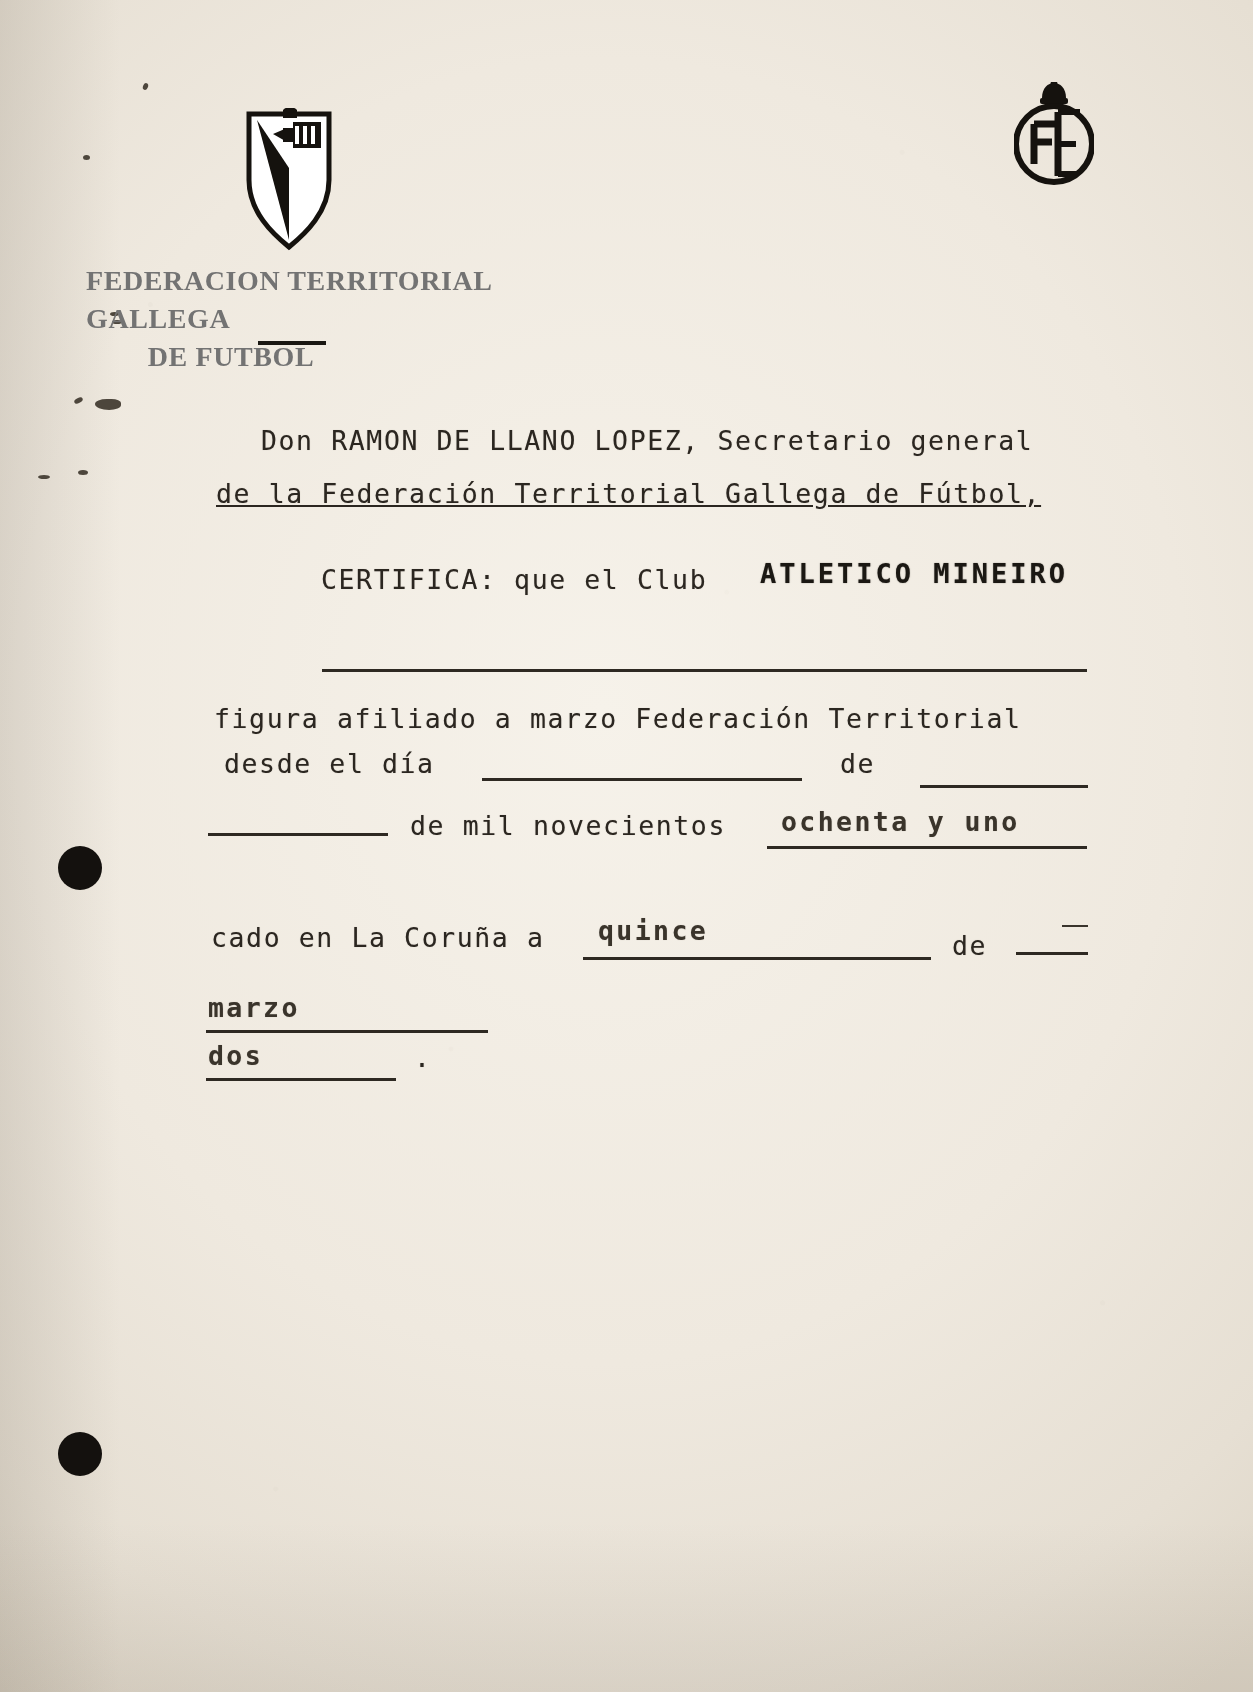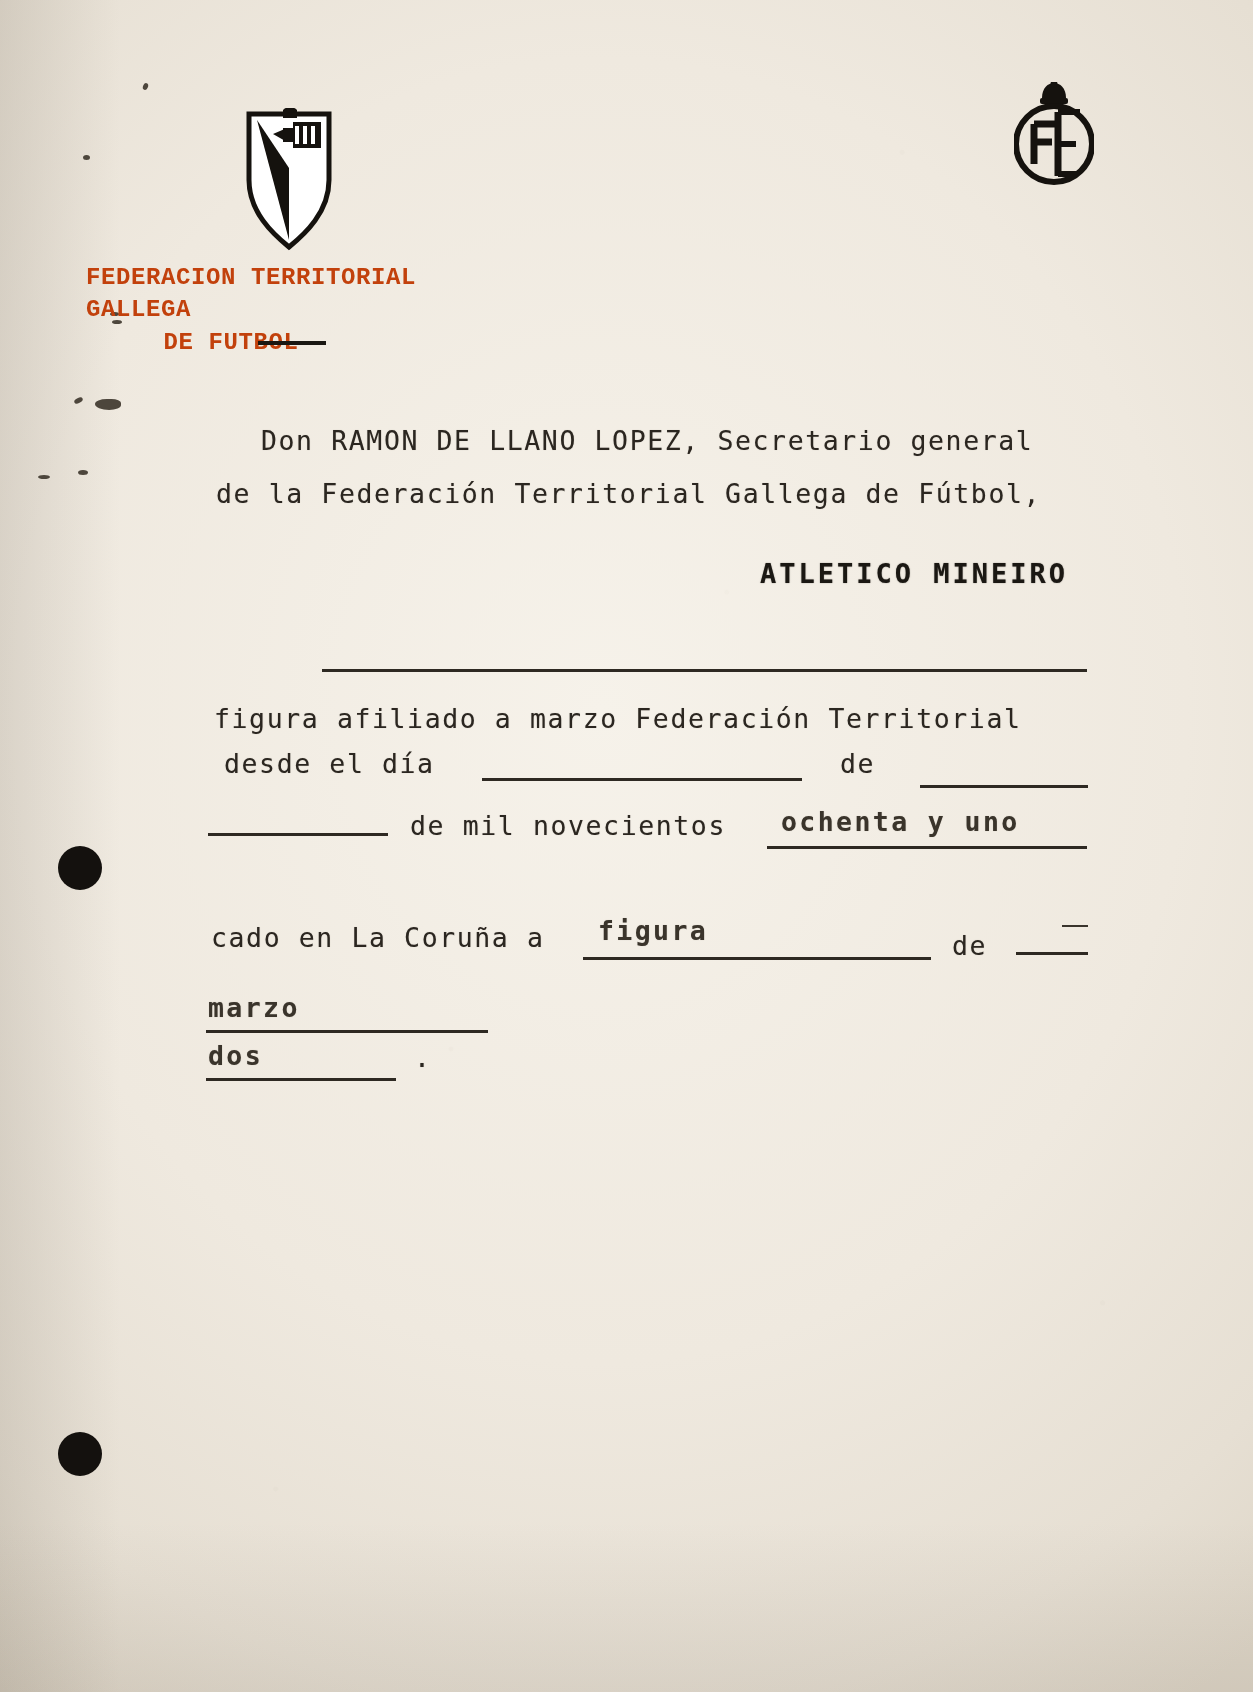--- a/index.html
+++ b/index.html
@@ -74,24 +74,24 @@
   .crest-right {
     position: absolute; left: 1014px; top: 82px; width: 80px; height: 104px;
   }
 
   
   .fed-title {
     position: absolute;
     left: 86px;
     top: 262px;
     width: 420px;
-    color: #c2410c;
-    font-family: Liberation Mono, monospace;
+    color: #737373;
+    font-family: Liberation Serif, serif;
     font-weight: bold;
-    font-size: 24px;
+    font-size: 28px;
     letter-spacing: .6px;
     line-height: 1.35;
   }
   .fed-title .line1 { text-align: left; }
   .fed-title .line2 { text-align: center; padding-right: 130px; }
   .fed-rule {
     position: absolute;
     left: 258px; top: 341px;
     width: 68px; height: 4px;
     background: #1a1712;
@@ -188,22 +188,23 @@
 
 <div class="fed-title">
   <div class="line1">FEDERACION TERRITORIAL GALLEGA</div>
   <div class="line2">DE FUTBOL</div>
 </div>
 <div class="fed-rule"></div>
 
 <div class="body-text">
 
   <div class="tl" style="left:261px; top:425px;">Don RAMON DE LLANO LOPEZ, Secretario general</div>
-  <div class="tl" style="left:216px; top:478px;">de la Federación Territorial Gallega de Fútbol,</div>
-
+  <div class="tl" style="left:216px; top:478px;text-decoration:underline;">de la Federación Territorial Gallega de Fútbol,</div>
+
+  <div class="tl" style="left:321px; top:564px;">CERTIFICA: que el Club</div>
   <div class="tl fill" style="left:760px; top:558px; font-size:27px;">ATLETICO MINEIRO</div>
 
   <div class="rule" style="left:322px; top:669px; width:765px;"></div>
 
   <div class="tl" style="left:214px; top:703px;">figura afiliado a marzo Federación Territorial</div>
 
   <div class="tl" style="left:214px; top:748px;margin-left:10px;">desde el día</div>
   <div class="tl fill" style="left:490px; top:742px;"></div>
   <div class="rule" style="left:482px; top:778px; width:320px;"></div>
   <div class="tl" style="left:840px; top:748px;">de</div>
@@ -212,21 +213,21 @@
 
   <div class="tl fill" style="left:210px; top:800px;"></div>
   <div class="rule" style="left:208px; top:833px; width:180px;"></div>
   <div class="tl" style="left:410px; top:810px;">de mil novecientos</div>
   <div class="tl fill-light" style="left:781px; top:806px;">ochenta y uno</div>
   <div class="rule" style="left:767px; top:846px; width:320px;"></div>
 
   <div class="rule thin" style="left:1062px; top:925px; width:26px;"></div>
 
   <div class="tl" style="left:211px; top:922px;">cado en La Coruña a</div>
-  <div class="tl fill-light" style="left:598px; top:915px;">figura</div>
+  <div class="tl fill-light" style="left:598px; top:915px;">quince</div>
   <div class="rule" style="left:583px; top:957px; width:348px;"></div>
   <div class="tl" style="left:952px; top:930px;">de</div>
   <div class="rule" style="left:1016px; top:952px; width:72px;"></div>
 
   <div class="tl fill-light" style="left:208px; top:992px;">marzo</div>
   <div class="rule" style="left:206px; top:1030px; width:282px;"></div>
 
   <div class="tl fill-light" style="left:208px; top:1040px;">dos</div>
   <div class="rule" style="left:206px; top:1078px; width:190px;"></div>
   <div class="tl" style="left:414px; top:1042px;">.</div>

